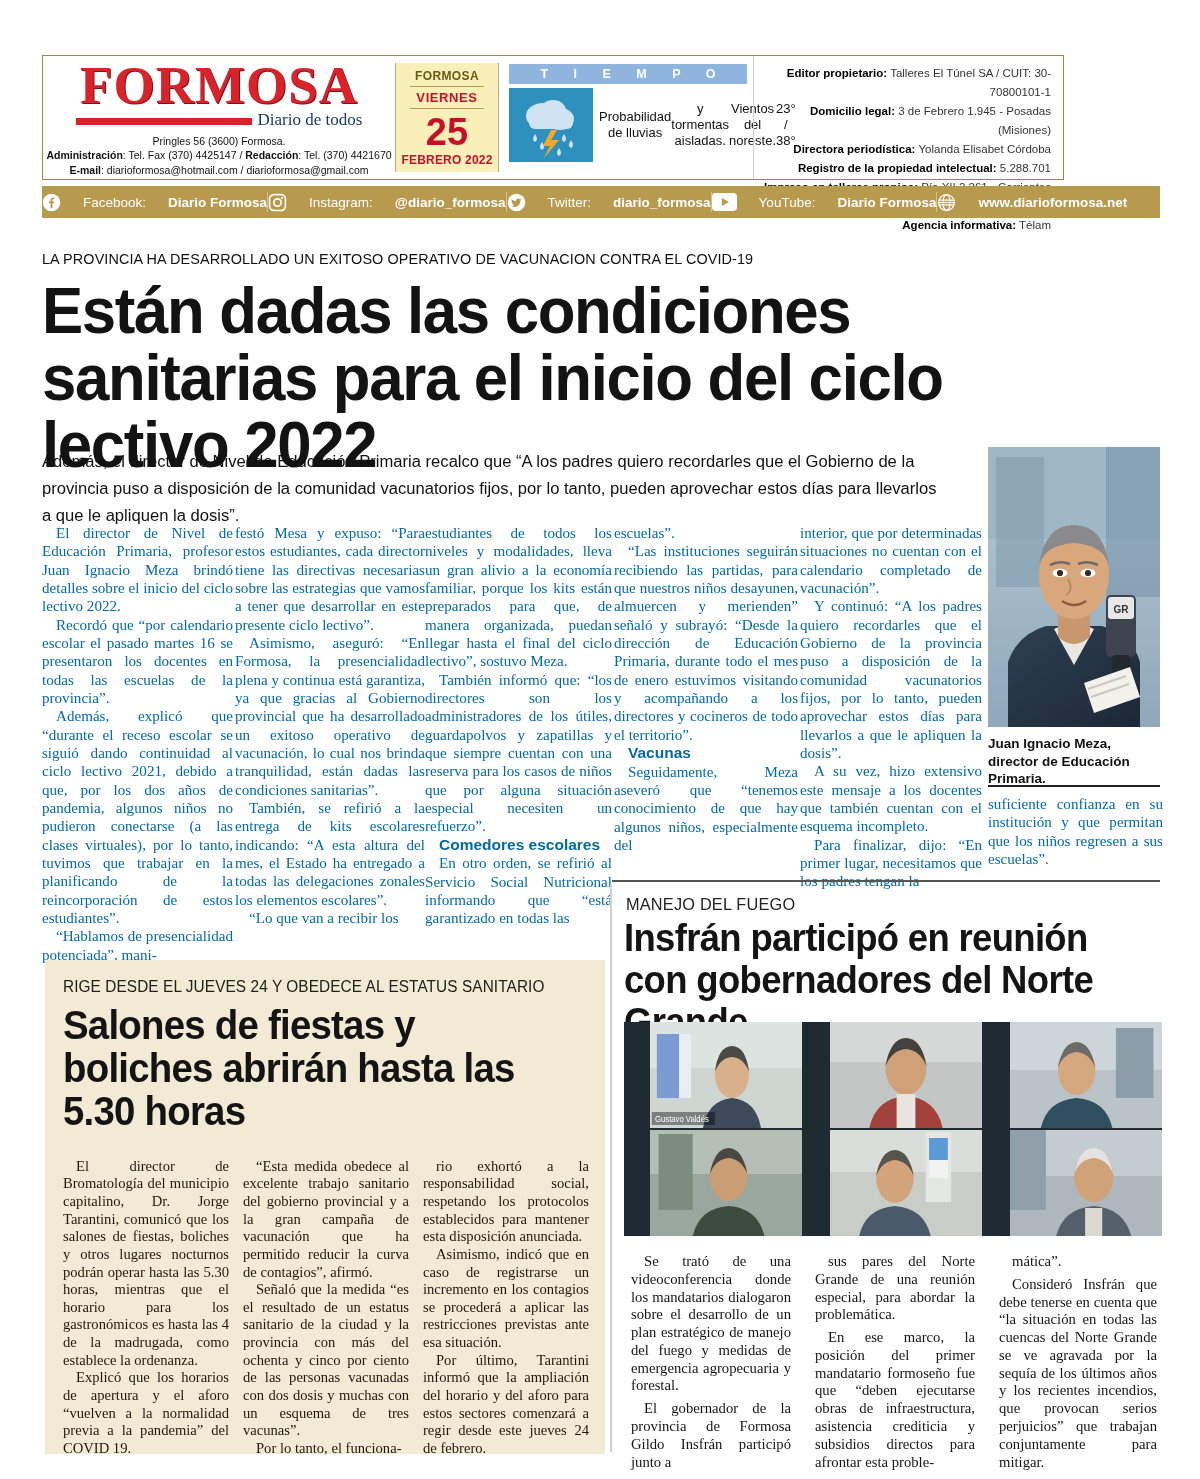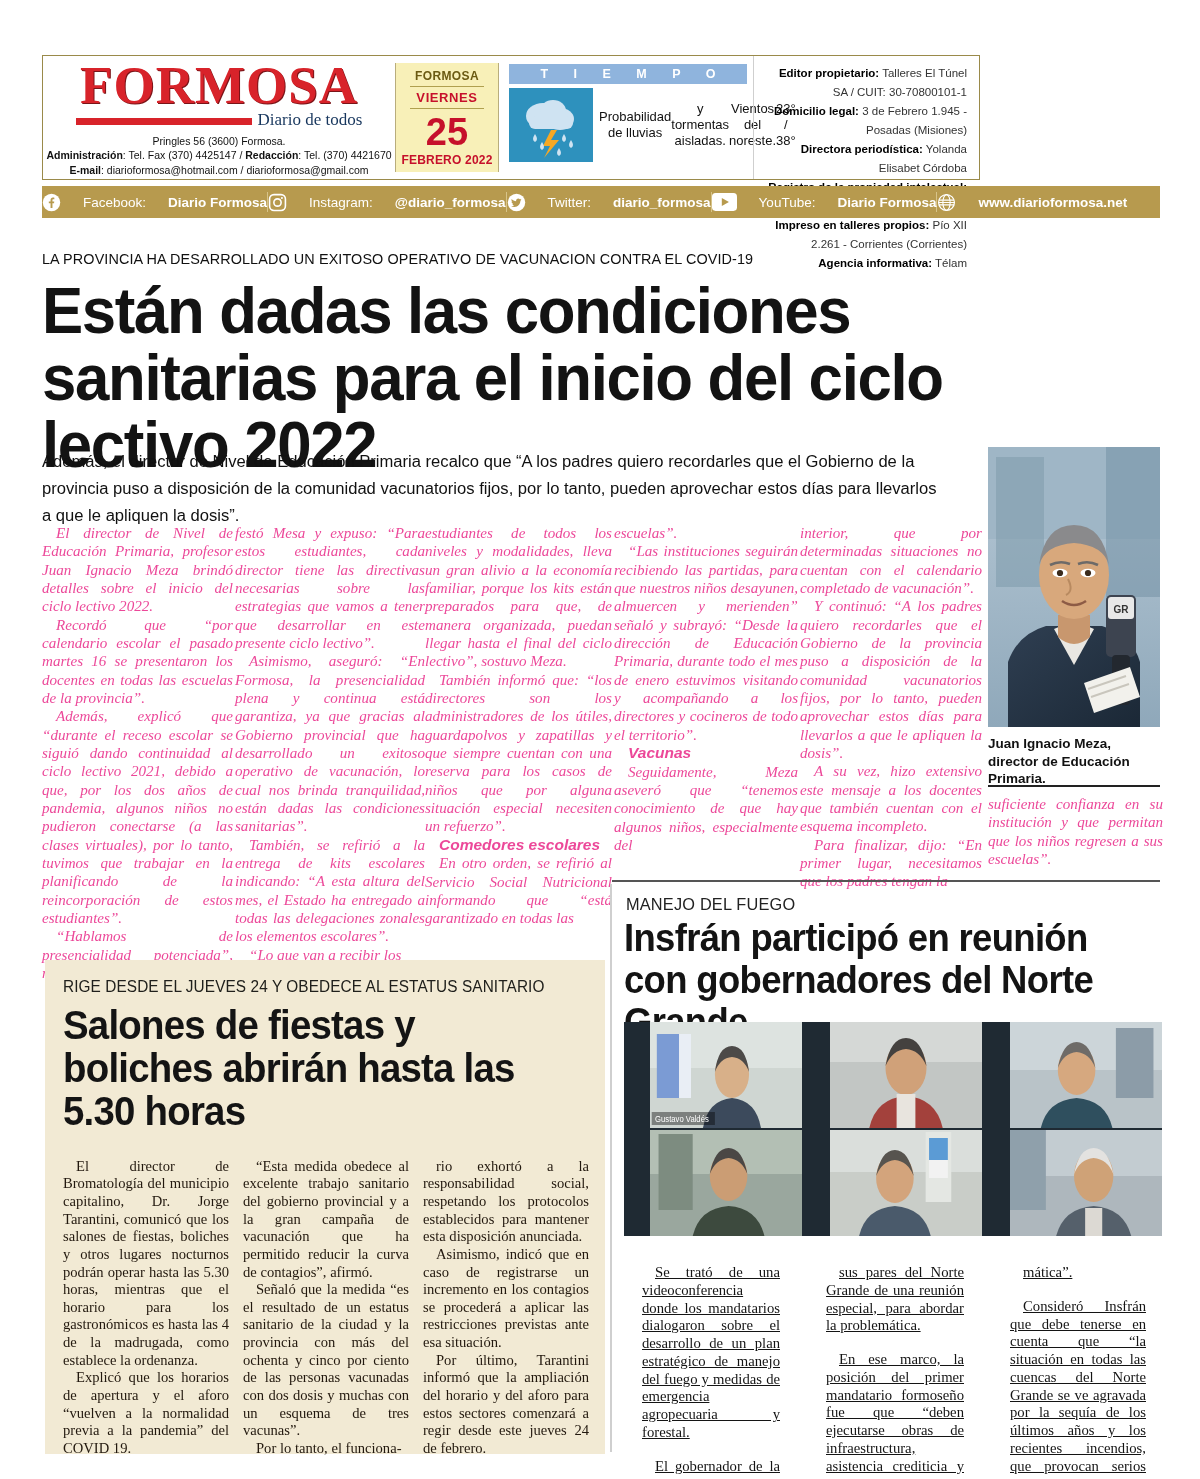--- a/index.html
+++ b/index.html
@@ -5,21 +5,21 @@
   html,body{margin:0;padding:0;background:#ffffff;}
   body{
     width:1200px;height:1479px;overflow:hidden;
     font-family:"Liberation Sans",sans-serif;
     color:#1a1a1a;
   }
   .page{position:relative;width:1200px;height:1479px;background:#fff;}
 
   
   .masthead{
-    position:absolute;left:42px;top:55px;width:938px;height:125px;
+    position:absolute;left:42px;top:55px;width:1022px;height:125px;
     border:1px solid #9a8a4a;box-sizing:border-box;display:flex;align-items:stretch;
     background:#fff;
   }
   .mh-logo{width:352px;display:flex;flex-direction:column;align-items:center;justify-content:center;padding:4px 0 2px;}
   .logo-word{
     font-family:"Liberation Serif",serif;font-weight:bold;font-size:53px;letter-spacing:1px;
     color:#d8232a;line-height:0.98;text-shadow:1px 1px 0 #7a1418;
   }
   .logo-rule-row{display:flex;align-items:flex-end;gap:6px;margin-top:-2px;}
   .logo-rule{width:176px;height:7px;background:#d8232a;margin-bottom:5px;}
@@ -76,21 +76,21 @@
 
   
   .photo-main{position:absolute;left:988px;top:447px;width:172px;height:280px;overflow:hidden;}
   .caption{position:absolute;left:988px;top:735px;width:172px;font-size:13.5px;font-weight:bold;
            line-height:1.3;color:#111;}
   .cap-rule{position:absolute;left:988px;top:785px;width:172px;height:2px;background:#222;}
 
   
   .bodycol{
     position:absolute;font-family:"Liberation Serif",serif;font-size:15.1px;line-height:1.215;
-    text-align:justify;color:#ec4899;font-style:italic;
+    text-align:justify;color:#0369a1;
   }
   .bodycol p{margin:0;text-indent:14px;}
   .bodycol p.nb{text-indent:0;}
   .subhead{font-family:"Liberation Sans",sans-serif;font-weight:bold;font-size:15.5px;
            margin:9px 0 6px;text-indent:0;}
 
   .c1{left:42px;top:524px;width:191px;}
   .c2{left:235px;top:524px;width:190px;}
   .c3{left:425px;top:524px;width:187px;}
   .c4{left:614px;top:524px;width:184px;}
@@ -118,21 +118,21 @@
             letter-spacing:.2px;transform:scaleX(.96);transform-origin:left center;}
   .r-head{position:absolute;left:624px;top:918px;width:540px;font-size:38px;font-weight:bold;
           line-height:1.1;letter-spacing:-0.7px;color:#141414;transform:scaleX(.96);
           transform-origin:left top;}
   .r-photo{position:absolute;left:624px;top:1022px;width:538px;height:214px;
            background:#1f2a33;overflow:hidden;display:grid;
            grid-template-columns:repeat(3,1fr);grid-template-rows:repeat(2,1fr);gap:2px;}
   .vtile{position:relative;overflow:hidden;margin-left:26px;}
   .rbody{position:absolute;top:1248px;font-family:"Liberation Serif",serif;font-size:14.7px;
          line-height:1.21;text-align:justify;color:#141414;}
-  .rbody p{margin:16px;text-indent:13px;text-decoration:underline;}
+  .rbody p{margin:5px;text-indent:13px;}
   .rc1{left:626px;width:170px;}
   .rc2{left:810px;width:170px;}
   .rc3{left:994px;width:168px;}
 </style>
 </head>
 <body>
 
 <div class="page">
 
   <div class="masthead">

